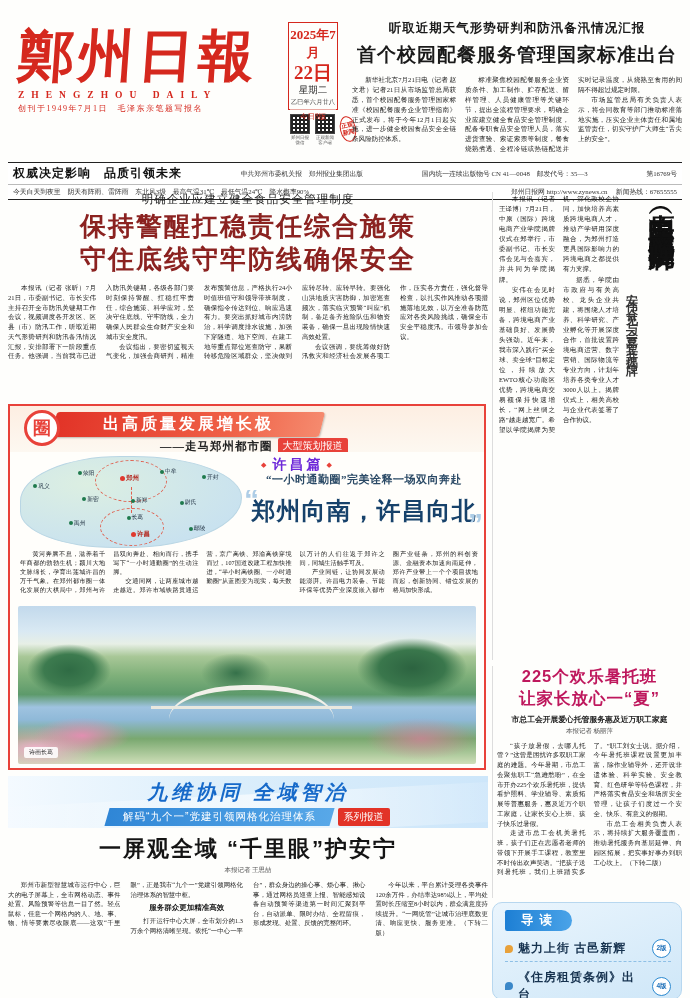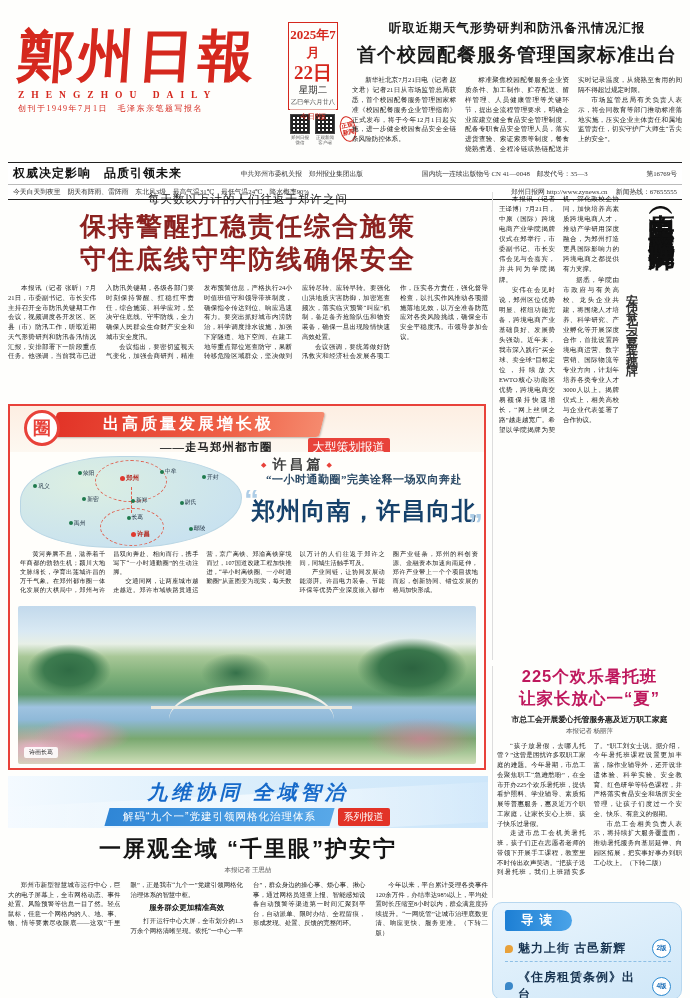--- a/index.html
+++ b/index.html
@@ -79,22 +79,22 @@
   .f-logo { position:absolute; left:14px; top:4px; width:36px; height:36px; border-radius:50%;
     background:#fff; border:3px solid #e8423a; color:#e8423a; font-weight:800; font-size:18px;
     display:flex; align-items:center; justify-content:center; z-index:2; }
   .f-ribbon { position:absolute; left:44px; top:6px; width:268px; height:25px;
     background:linear-gradient(90deg,#e23327,#ef6046 65%,#f58a6e);
     transform:skewX(-14deg); border-radius:3px; display:flex; align-items:center; justify-content:center;
     box-shadow:1px 1px 2px rgba(0,0,0,.25); }
   .f-ribbon span { transform:skewX(14deg); color:#fff; font-weight:800; font-size:16px; letter-spacing:3px; }
   .f-subrow { position:absolute; left:150px; top:32px; display:flex; align-items:center; gap:5px; }
   .f-sub { font-weight:800; font-size:11.5px; color:#222; letter-spacing:1px; }
-  .f-tag { background:#e8423a; color:#fff; font-size:12px; padding:1px 5px; border-radius:2px;margin-left:30px; }
-  .f-label { position:absolute; left:248px; top:50px; color:#404040; font-weight:800;
+  .f-tag { background:#e8423a; color:#fff; font-size:10px; padding:1px 5px; border-radius:2px; }
+  .f-label { position:absolute; left:248px; top:50px; color:#6d28d9; font-weight:800;
     font-size:14px; letter-spacing:3px; }
   .f-label::before, .f-label::after { content:"◆"; font-size:7px; color:#e8423a; vertical-align:2px; margin:0 3px; }
 
   .f-map { position:absolute; left:10px; top:50px; width:222px; height:92px; }
   .f-map .blob { position:absolute; inset:0; border-radius:48% 52% 55% 45% / 52% 48% 58% 42%;
     background:radial-gradient(at 30% 30%,#dcefe2,#c9e2ef 75%); border:1px solid #b9d6e4; }
   .city { position:absolute; display:flex; align-items:center; gap:1px; font-size:5.8px; color:#234; }
   .city .dot { width:4px; height:4px; border-radius:50%; background:#1f7a4d; }
   .city.major { font-weight:800; color:#b3261e; font-size:6.5px; }
   .city.major .dot { width:5px; height:5px; background:#e0392f; }
@@ -225,21 +225,21 @@
     <div class="ib-row">
       <span>今天白天到夜里　阴天有阵雨、雷阵雨　东北风3级　最高气温31℃　最低气温24℃　降水概率90%</span>
       <span class="ib-right">
         <span>郑州日报网 http://www.zynews.cn</span>　
         <span>新闻热线：67655555</span>
       </span>
     </div>
   </div>
 
   <article class="mainstory">
-    <div class="ms-kicker">每天数以万计的人们往返于郑许之间</div>
+    <div class="ms-kicker">明确企业应建立健全食品安全管理制度</div>
     <div class="ms-headline sans">
       <div>保持警醒扛稳责任综合施策</div>
       <div>守住底线守牢防线确保安全</div>
     </div>
     <div class="ms-body">
       <p>本报讯（记者 张昕）7月21日，市委副书记、市长安伟主持召开全市防汛关键期工作会议，视频调度各开发区、区县（市）防汛工作，听取近期天气形势研判和防汛备汛情况汇报，安排部署下一阶段重点任务。他强调，当前我市已进入防汛关键期，各级各部门要时刻保持警醒、扛稳扛牢责任，综合施策、科学应对，坚决守住底线、守牢防线，全力确保人民群众生命财产安全和城市安全度汛。</p>
       <p>会议指出，要密切监视天气变化，加强会商研判，精准发布预警信息，严格执行24小时值班值守和领导带班制度，确保指令传达到位、响应迅速有力。要突出抓好城市内涝防治，科学调度排水设施，加强下穿隧道、地下空间、在建工地等重点部位巡查防守，果断转移危险区域群众，坚决做到应转尽转、应转早转。要强化山洪地质灾害防御，加密巡查频次，落实临灾预警“叫应”机制，备足备齐抢险队伍和物资装备，确保一旦出现险情快速高效处置。</p>
       <p>会议强调，要统筹做好防汛救灾和经济社会发展各项工作，压实各方责任，强化督导检查，以扎实作风推动各项措施落地见效，以万全准备防范应对各类风险挑战，确保全市安全平稳度汛。市领导参加会议。</p>
     </div>
   </article>

